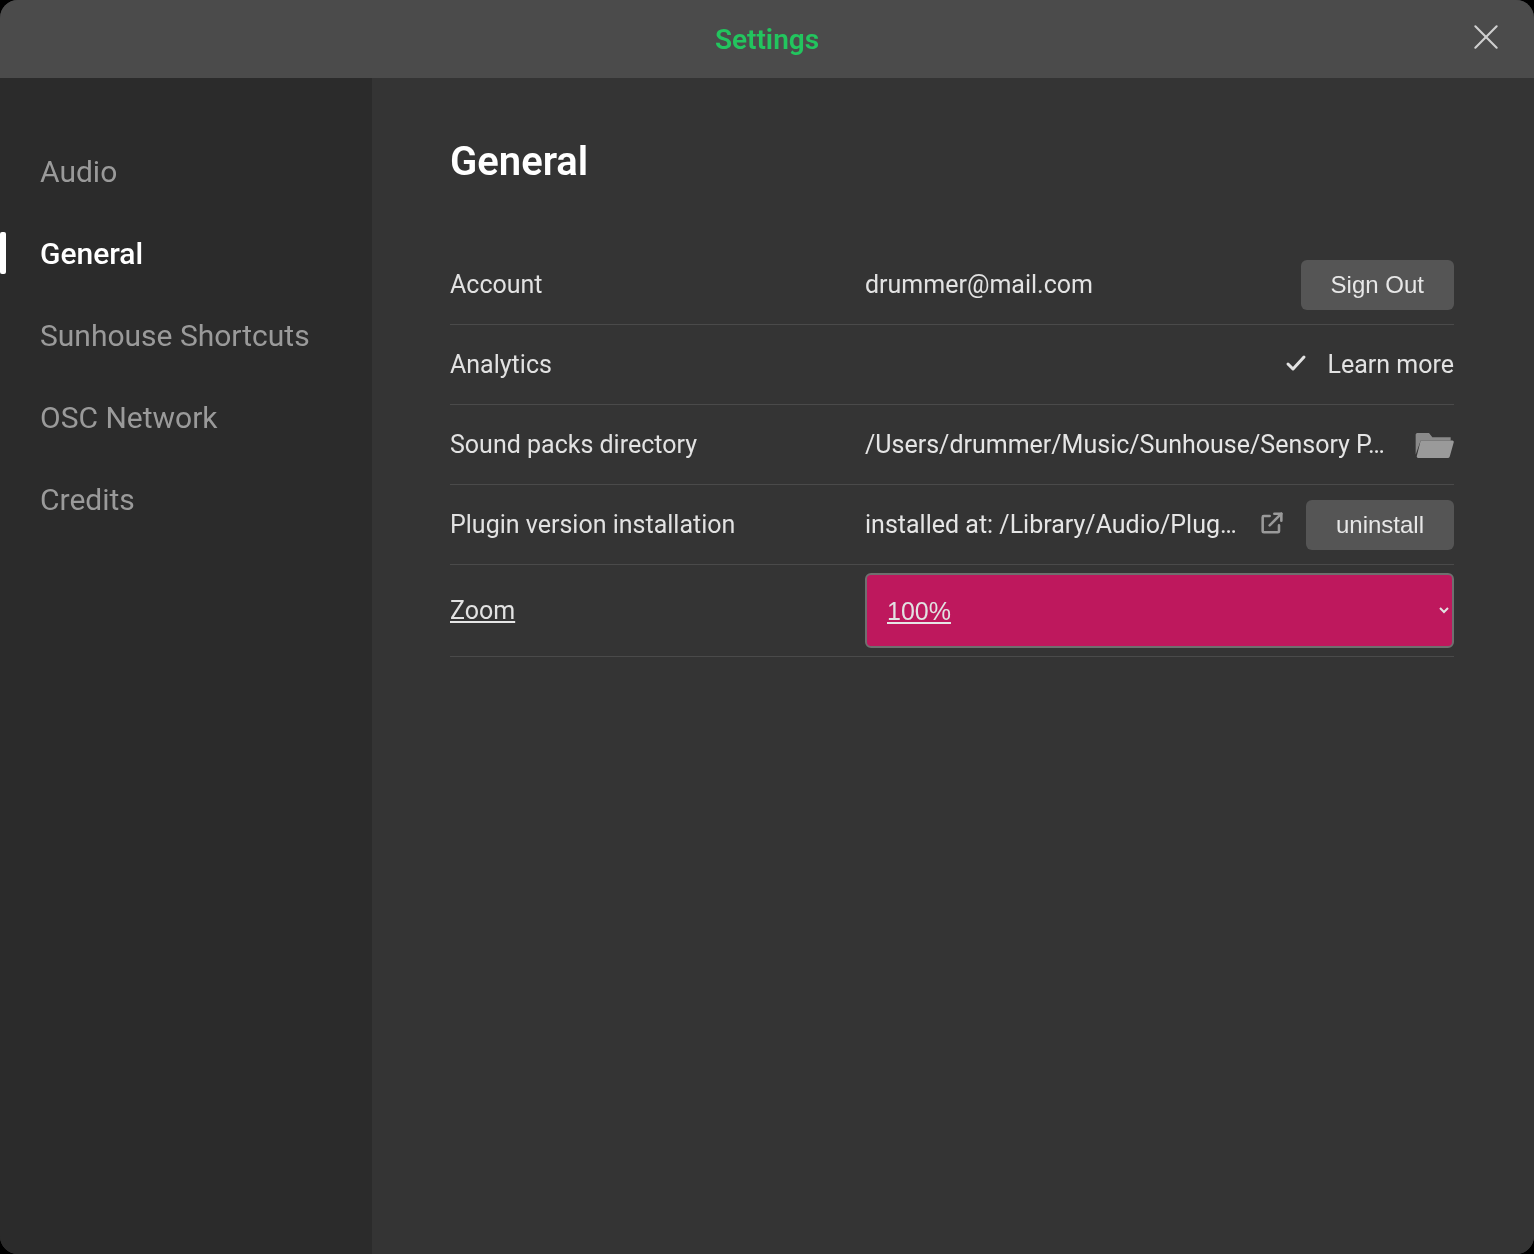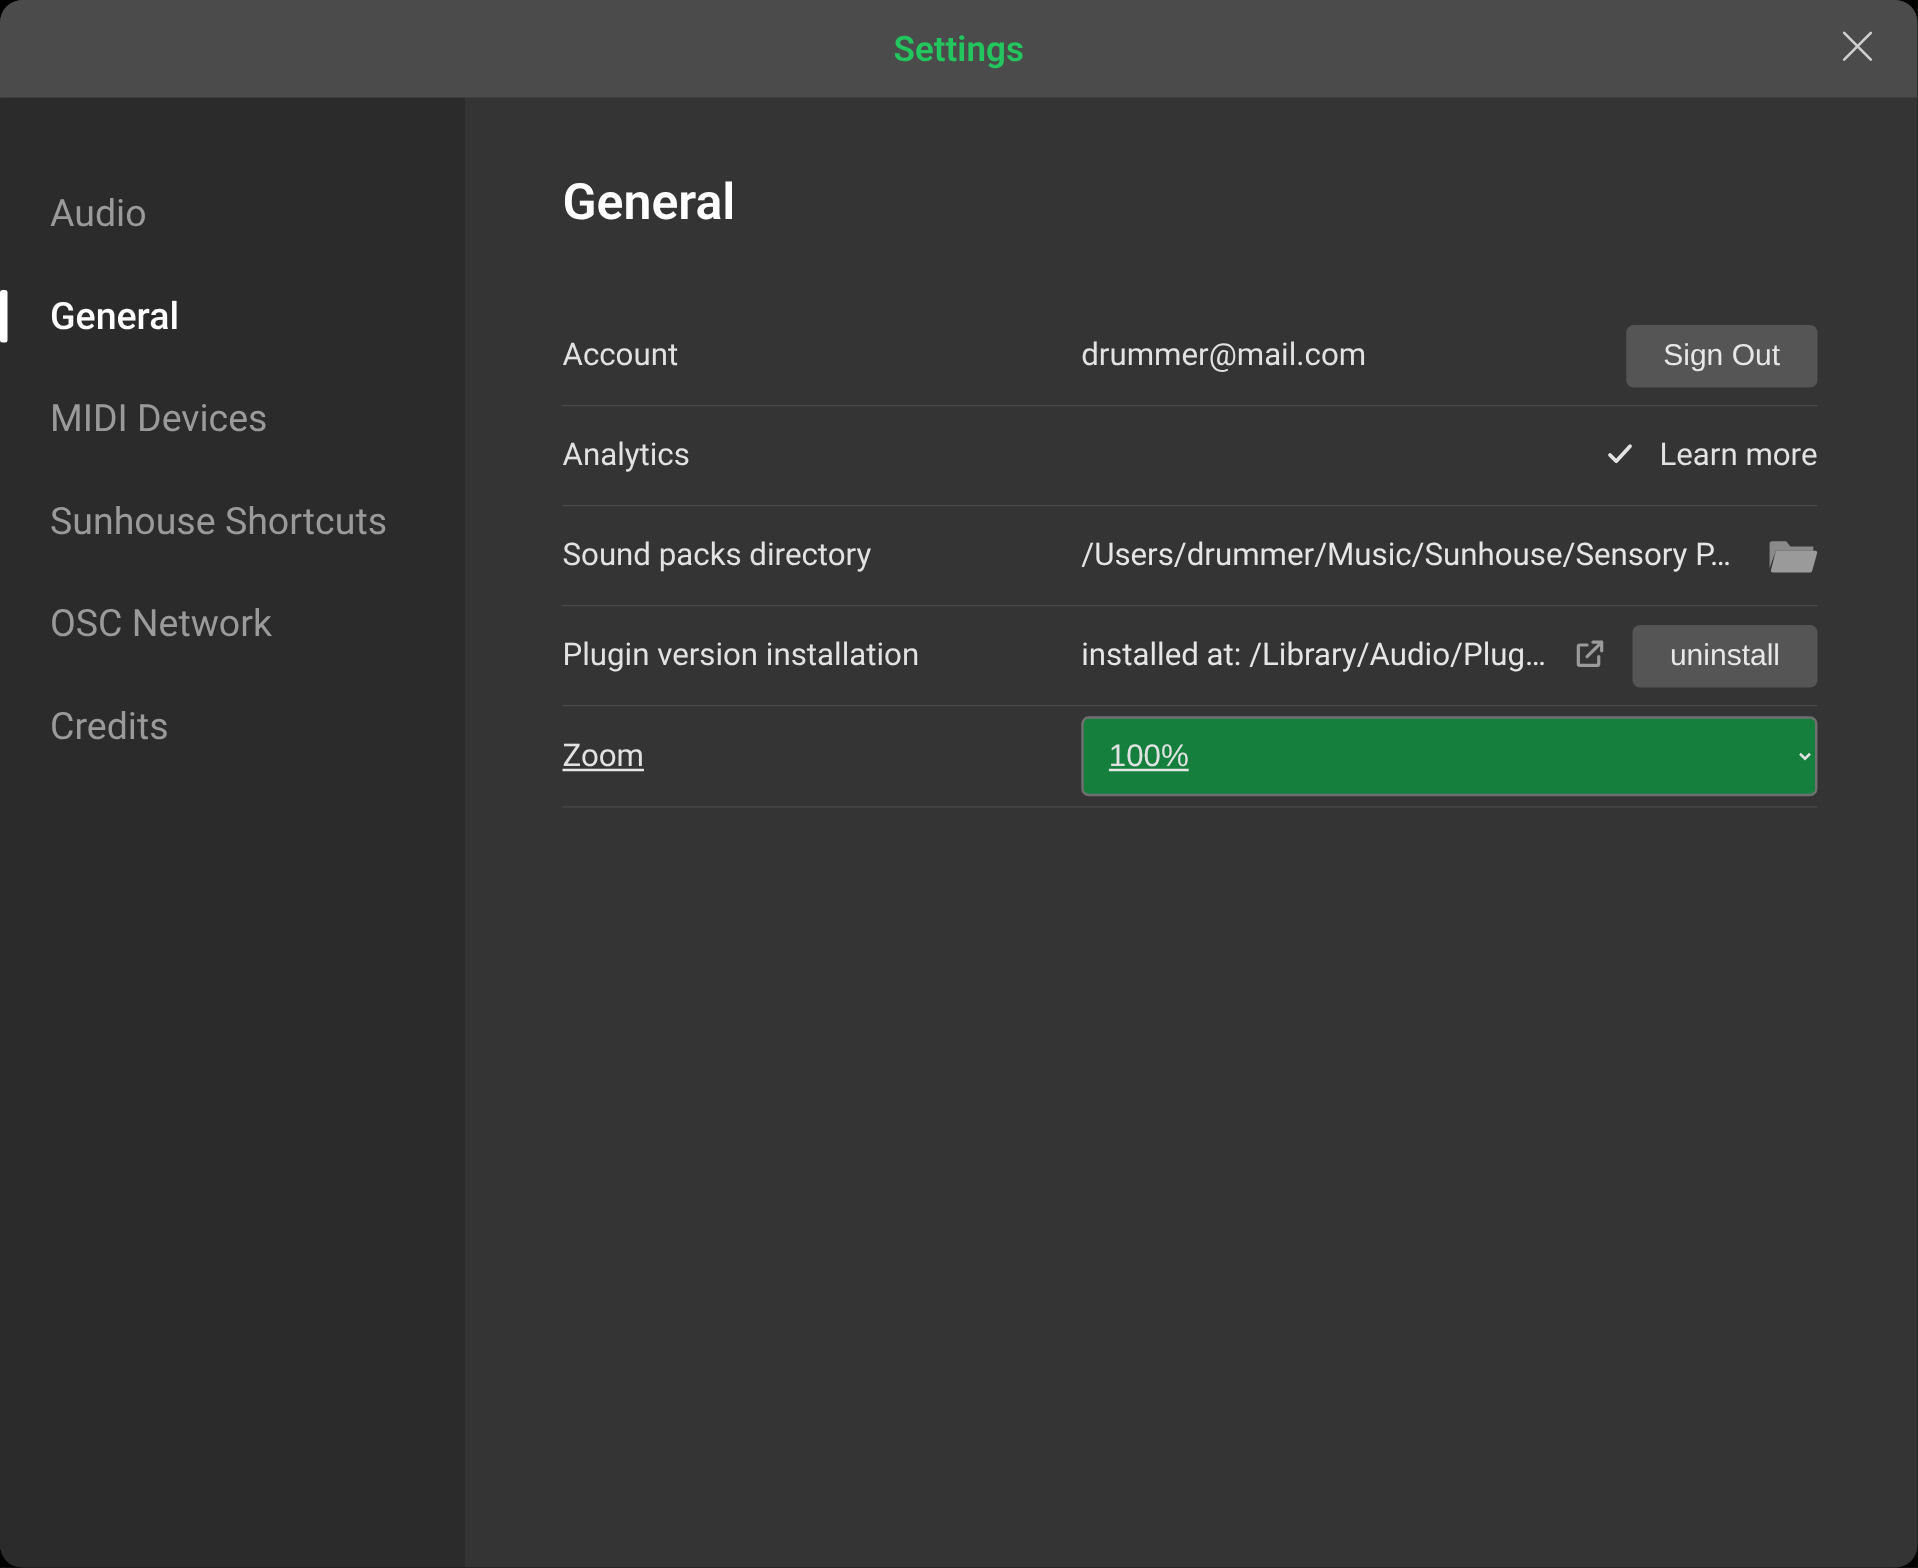--- a/index.html
+++ b/index.html
@@ -139,22 +139,22 @@
     .folder-icon { color: #9a9a9a; cursor: pointer; }
     .folder-icon svg { width: 40px; height: 34px; }
     .external-icon { color: #9a9a9a; cursor: pointer; }
     .external-icon svg { width: 28px; height: 28px; }
     .select-wrap {
       flex: 1;
       display: flex;
     }
     select.zoom-select {
       flex: 1;
-      height: 64px;
-      background: #15803d;
+      height: 75px;
+      background: #be185d;
       color: #e2e2e2;
       border: 2px solid #6f6f6f;
       border-radius: 6px;
       font-size: 25px;
       padding: 0 16px;
       appearance: auto;
     }
     .row.zoom { padding: 8px 0; text-decoration: underline; }
   </style>
 </head>
@@ -175,23 +175,20 @@
 
   <div class="body">
     <div class="sidebar">
       <div class="sidebar-item">
         <span>Audio</span>
       </div>
       <div class="sidebar-item active">
         <span>General</span>
       </div>
       <div class="sidebar-item">
-        <span>MIDI Devices</span>
-      </div>
-      <div class="sidebar-item">
         <span>Sunhouse Shortcuts</span>
       </div>
       <div class="sidebar-item">
         <span>OSC Network</span>
       </div>
       <div class="sidebar-item">
         <span>Credits</span>
       </div>
     </div>
 

